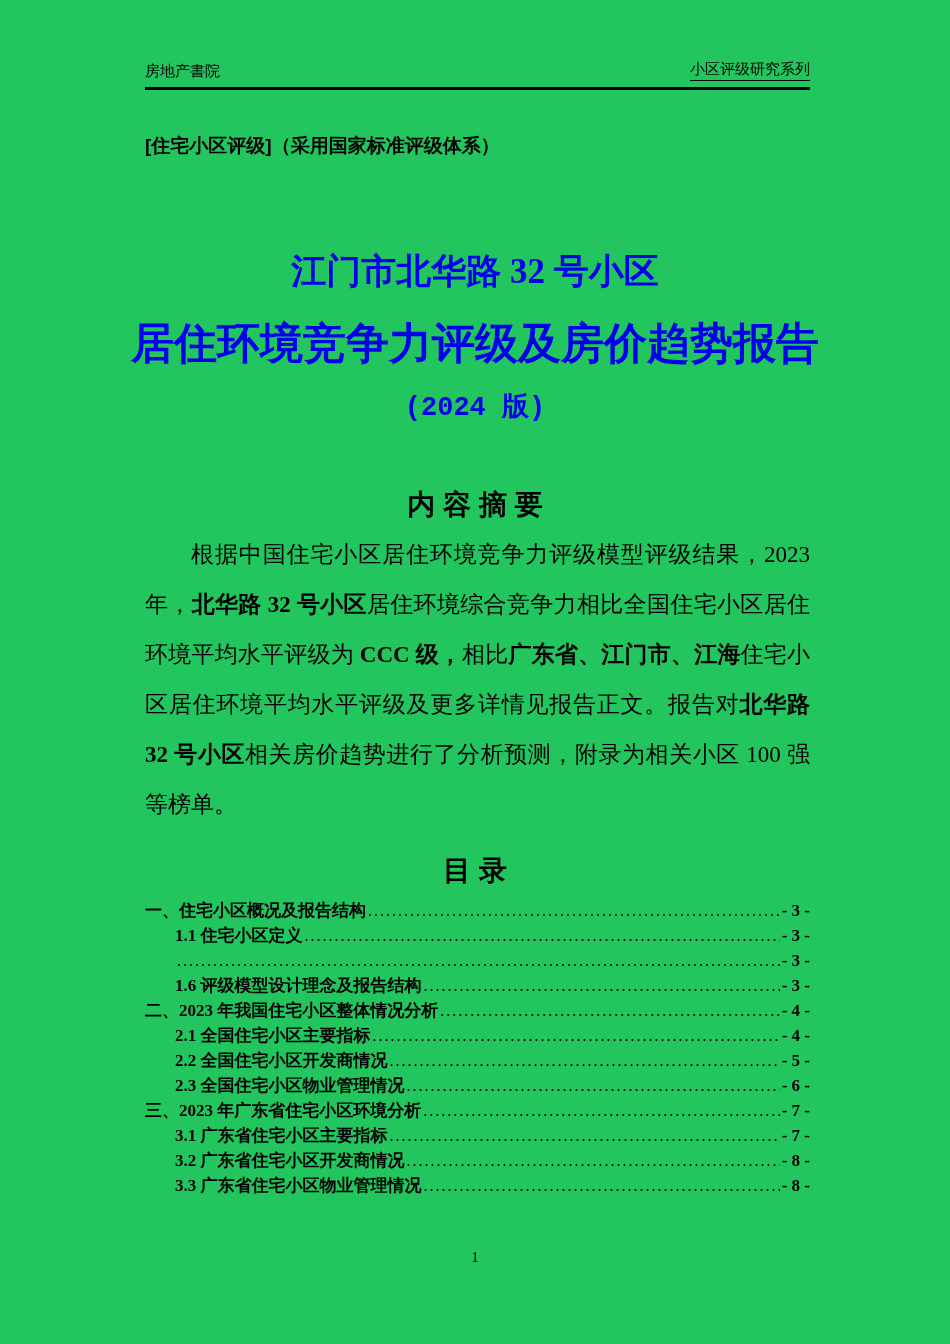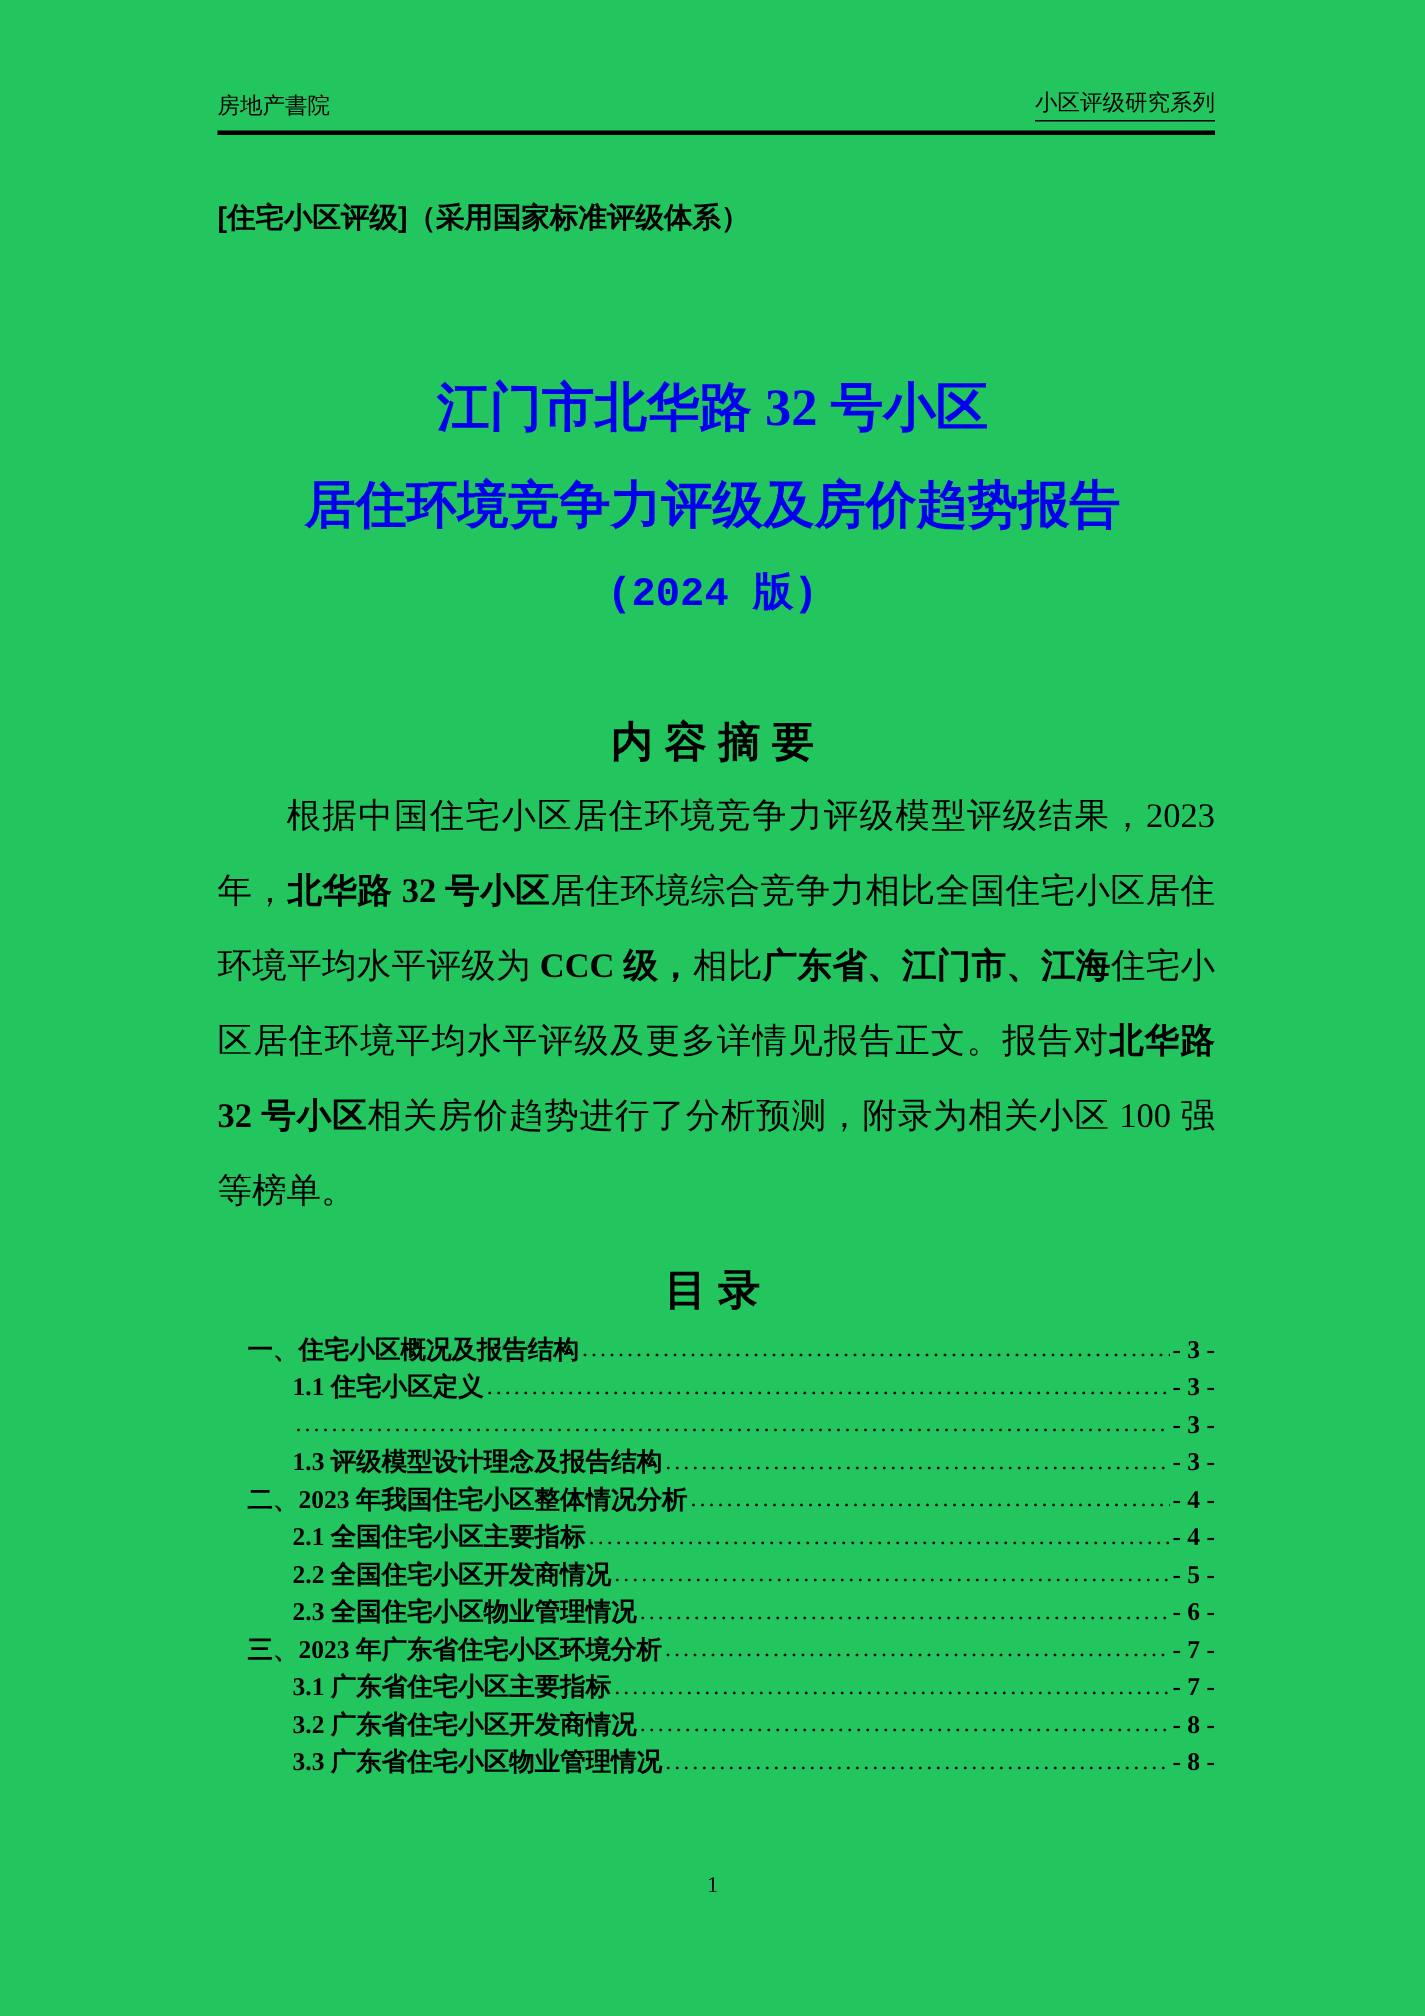--- a/index.html
+++ b/index.html
@@ -31,21 +31,21 @@
   .classification {
     margin: 44px 140px 0 145px;
     font-family: "Liberation Sans", "DejaVu Sans", sans-serif;
     font-weight: bold;
     font-size: 19px;
     line-height: 1.3;
   }
   
   .title-block { text-align: center; font-weight: bold; }
   .title-line1 { margin-top: 93px; font-size: 35px; line-height: 1.2; }
-  .title-line2 { margin-top: 25px; font-size: 34px; line-height: 1.2; }
+  .title-line2 { margin-top: 25px; font-size: 43px; line-height: 1.2; }
   .title-line3 { margin-top: 22px; font-size: 27px; line-height: 1.2; font-family: Liberation Mono, monospace; }
   
   .summary-heading {
     margin-top: 64px;
     text-align: center;
     font-family: "Liberation Sans", "DejaVu Sans", sans-serif;
     font-weight: bold;
     font-size: 28px;
     line-height: 1.2;
   }
@@ -65,21 +65,21 @@
     font-weight: bold;
     font-size: 28px;
     line-height: 1.2;
   }
   .toc {
     margin: 10px 140px 0 145px;
     font-size: 17px;
     line-height: 25px;
     font-weight: bold;
   }
-  .toc-row { display: flex; align-items: center; margin-left: 20px; }
+  .toc-row { display: flex; align-items: center; }
   .toc-row.sub { padding-left: 30px; }
   .toc-label { white-space: nowrap; }
   .toc-dots {
     flex: 1 1 auto;
     overflow: hidden;
     white-space: nowrap;
     font-weight: normal;
     font-size: 16px;
     letter-spacing: 2px;
     margin: 0 2px;
@@ -127,21 +127,21 @@
     <div class="toc-row sub">
       <span class="toc-label">1.1 住宅小区定义</span>
         <span class="toc-dots">............................................................................................................................................................................................</span>
         <span class="toc-page">- 3 -</span>
     </div>
     <div class="toc-row sub">
         <span class="toc-dots">............................................................................................................................................................................................</span>
         <span class="toc-page">- 3 -</span>
     </div>
     <div class="toc-row sub">
-      <span class="toc-label">1.3 评级模型设计理念及报告结构</span>
+      <span class="toc-label">1.6 评级模型设计理念及报告结构</span>
         <span class="toc-dots">............................................................................................................................................................................................</span>
         <span class="toc-page">- 3 -</span>
     </div>
     <div class="toc-row">
       <span class="toc-label">二、2023 年我国住宅小区整体情况分析</span>
         <span class="toc-dots">............................................................................................................................................................................................</span>
         <span class="toc-page">- 4 -</span>
     </div>
     <div class="toc-row sub">
       <span class="toc-label">2.1 全国住宅小区主要指标</span>

